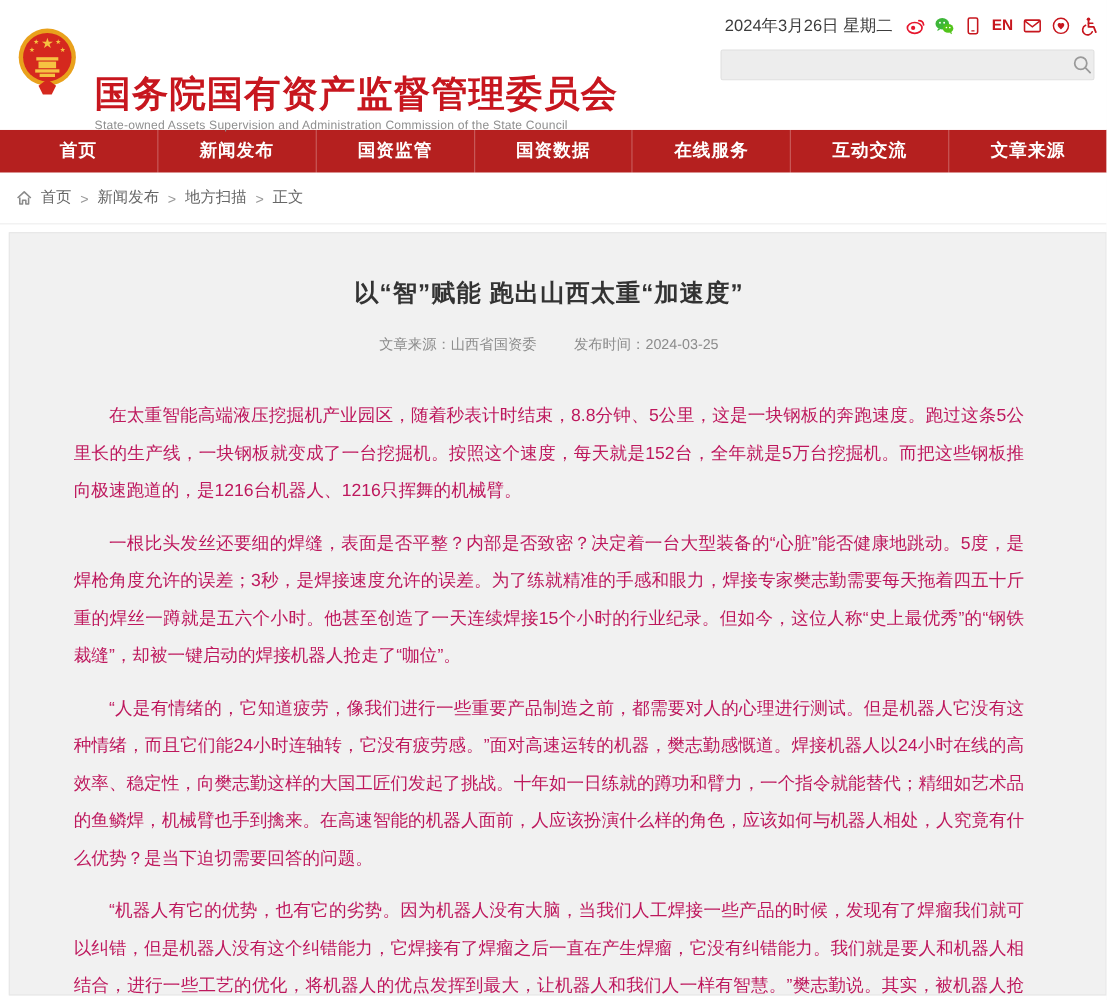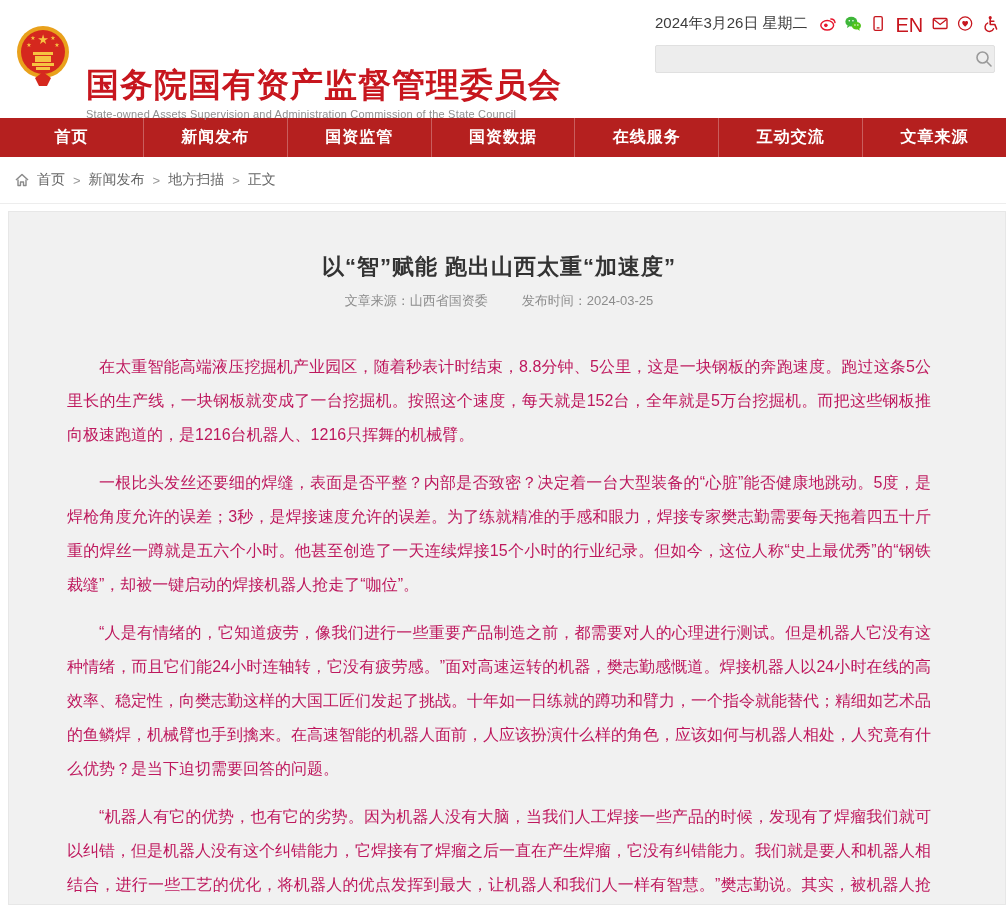--- a/index.html
+++ b/index.html
@@ -9,21 +9,21 @@
   
   .header { position:relative; height:118px; background:#fff; }
   .logo { position:absolute; left:10px; top:22px; width:66px; height:72px; }
   .brand { position:absolute; left:86px; top:30px;margin-top:36px; }
   .brand-cn { font-size:33px; font-weight:bold; color:#c7161e; letter-spacing:1px; line-height:38px; }
   .brand-en { margin-top:4px; font-size:11px; color:#8f8f8f; letter-spacing:.2px; }
   .header-right { position:absolute; right:6px; top:14px; width:345px; }
   .date-row { display:flex; justify-content:flex-end; gap:7px; height:22px; }
   .date-text { font-size:15px; color:#3c3c3c; margin-right:4px; white-space:nowrap; }
   .hicon { width:19px; height:19px; display:inline-block; }
-  .en-link { font-size:20px; font-weight:normal; color:#c7161e; text-decoration:none; padding:0 1px; }
+  .en-link { font-size:14px; font-weight:bold; color:#c7161e; text-decoration:none; padding:0 1px; }
   .search-row { margin-top:9px; position:relative; }
   .search-input { width:340px; height:28px; background:#ededed; border:1px solid #e0e0e0;
     border-radius:2px; padding:0 32px 0 10px; font-size:13px; color:#555; outline:none; }
   .search-btn { position:absolute; right:6px; top:4px; width:20px; height:20px; background:none; border:none; cursor:pointer; }
 
   
   .nav { display:flex; height:39px; background:#b5201f; }
   .nav-item { flex:1; display:flex; align-items:center; justify-content:center;
     color:#fff; font-size:16px; font-weight:bold; text-decoration:none;
     border-right:1px solid rgba(255,255,255,.28); letter-spacing:1px; }
@@ -35,21 +35,21 @@
   .crumb-home { width:16px; height:16px; margin-right:7px; }
   .crumbs { display:flex; align-items:center; }
   .crumb-item { display:flex; align-items:center; }
   .crumb-link { font-size:14px; color:#666; text-decoration:none; }
   .crumb-sep { font-size:13px; color:#999; margin:0 8px; }
 
   
   .panel { margin:7px 0 0 8px; width:998px; height:694px; background:#f1f1f1;
     border:1px solid #e7e7e7; padding:40px 74px 0 58px; overflow:hidden; }
   .article-title { text-align:center; font-size:22px; font-weight:bold; color:#333; letter-spacing:1px; }
-  .article-meta { margin-top:10px; text-align:center; font-size:13px; color:#8c8c8c; }
+  .article-meta { margin-top:22px; text-align:center; font-size:13px; color:#8c8c8c; }
   .meta-gap { display:inline-block; width:34px; }
   .article-body { margin-top:40px; }
   .para { font-size:16px; line-height:34px; color:#be185d; text-align:justify;
     text-indent:2em; margin-bottom:14px; }
 </style>
 </head>
 <body>
 
 <div class="header">
   <svg class="logo" viewBox="0 0 64 72">

